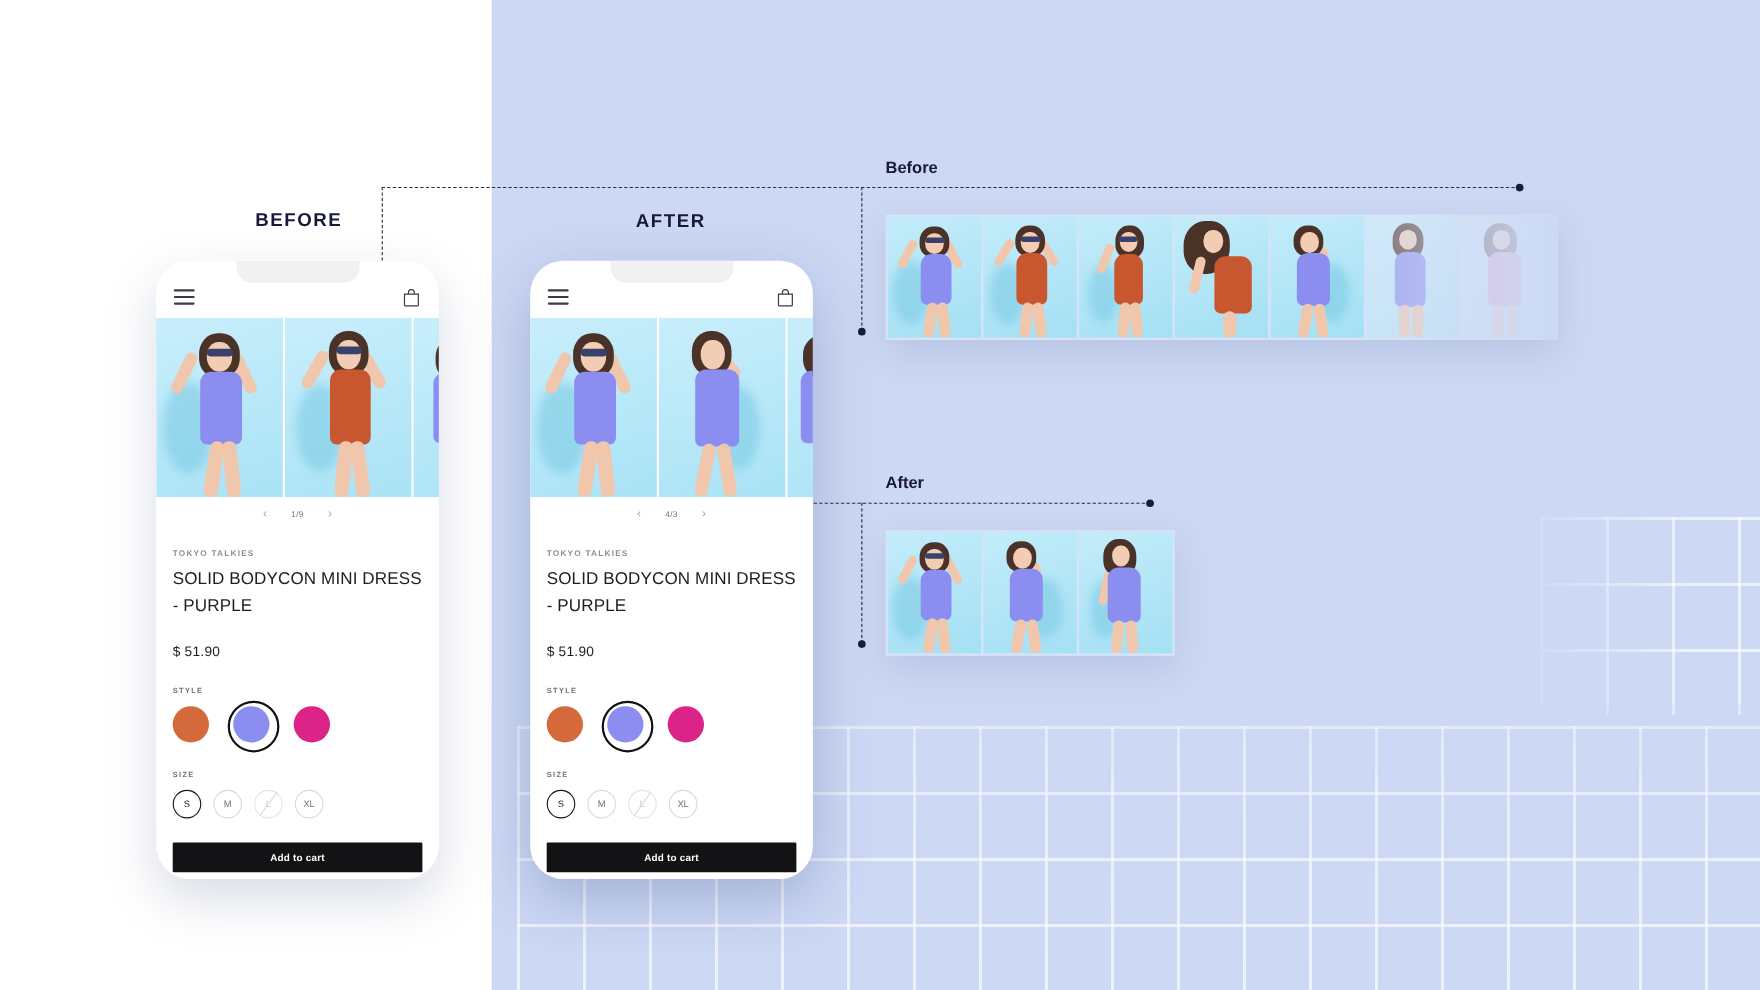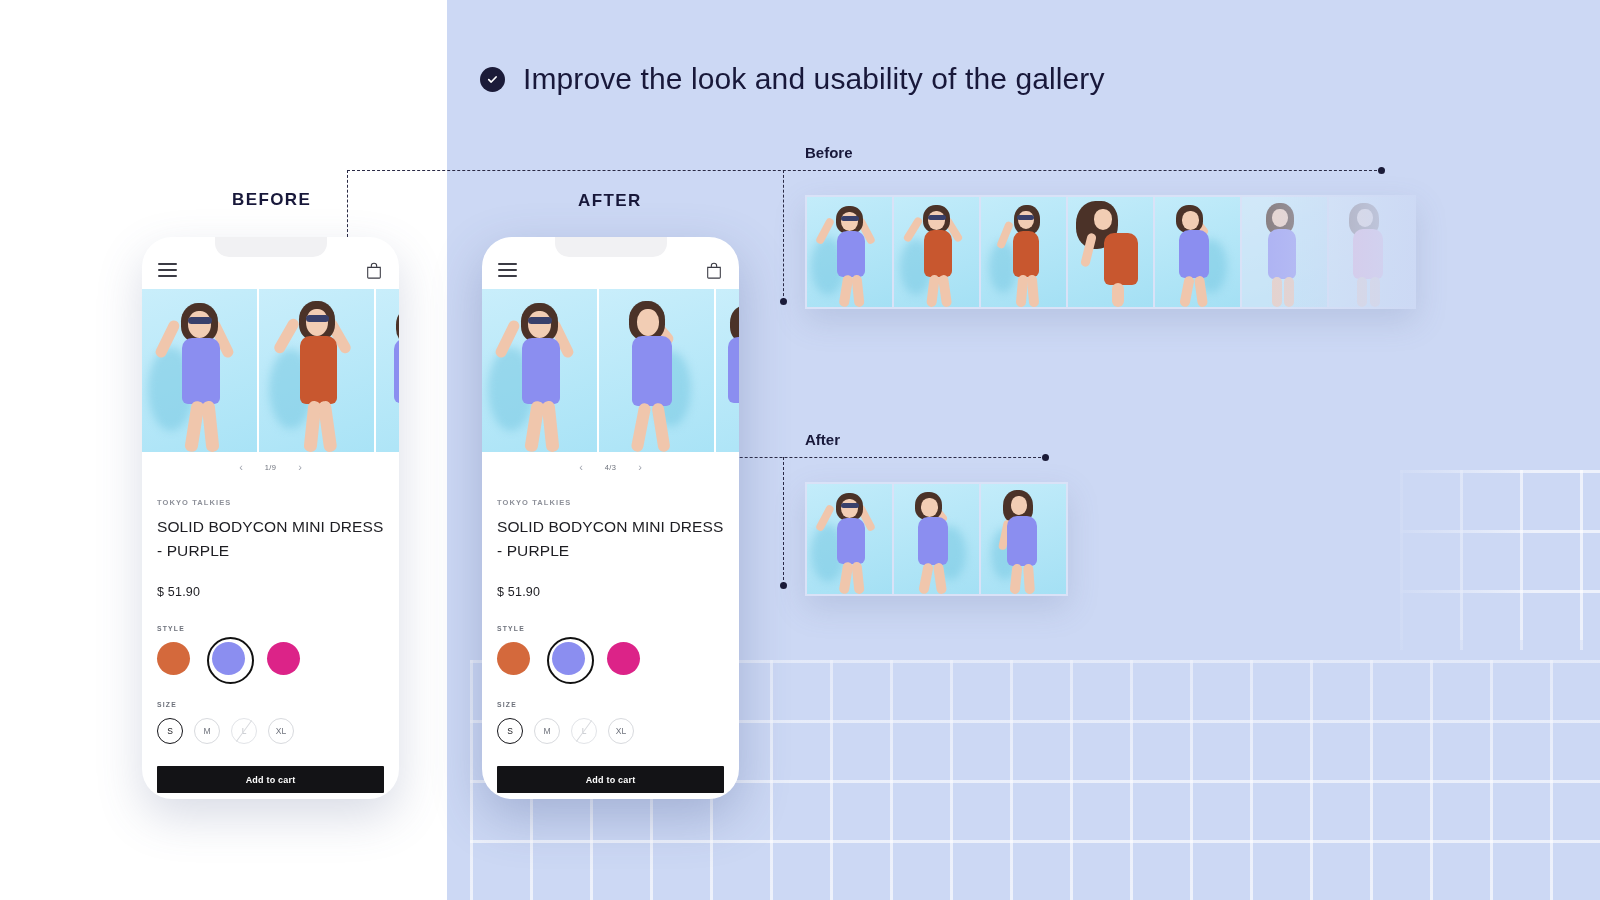--- a/index.html
+++ b/index.html
@@ -239,28 +239,20 @@
 
 <div id="stage">
 
   <div class="bg-left"></div>
   <div class="bg-right"></div>
   <div class="grid-deco grid-right"></div>
   <div class="grid-fade-r"></div>
   <div class="grid-deco grid-bottom"></div>
   <div class="grid-fade-b"></div>
 
-  <div class="headline">
-    <span class="check-circle">
-      <svg width="13" height="13" viewBox="0 0 16 16">
-        <path d="M3.4 8.2 L6.4 11.1 L12.4 4.9" fill="none" stroke="#fff" stroke-width="2.1" stroke-linecap="round" stroke-linejoin="round"></path>
-      </svg>
-    </span>
-    <span class="headline-text">Improve the look and usability of the gallery</span>
-  </div>
 
   <div class="section-label" id="label-before">BEFORE</div>
   <div class="section-label" id="label-after">AFTER</div>
   <div class="strip-label" id="strip-label-before">Before</div>
   <div class="strip-label" id="strip-label-after">After</div>
 
   <div class="dash-v" style="left:347px; top:170px; height:131px;"></div>
   <div class="dash-h" style="left:347px; top:170px; width:1035px;"></div>
   <div class="dash-v" style="left:783px; top:170px; height:131px;"></div>
   <div class="dot" style="left:1378px; top:167px;"></div>

